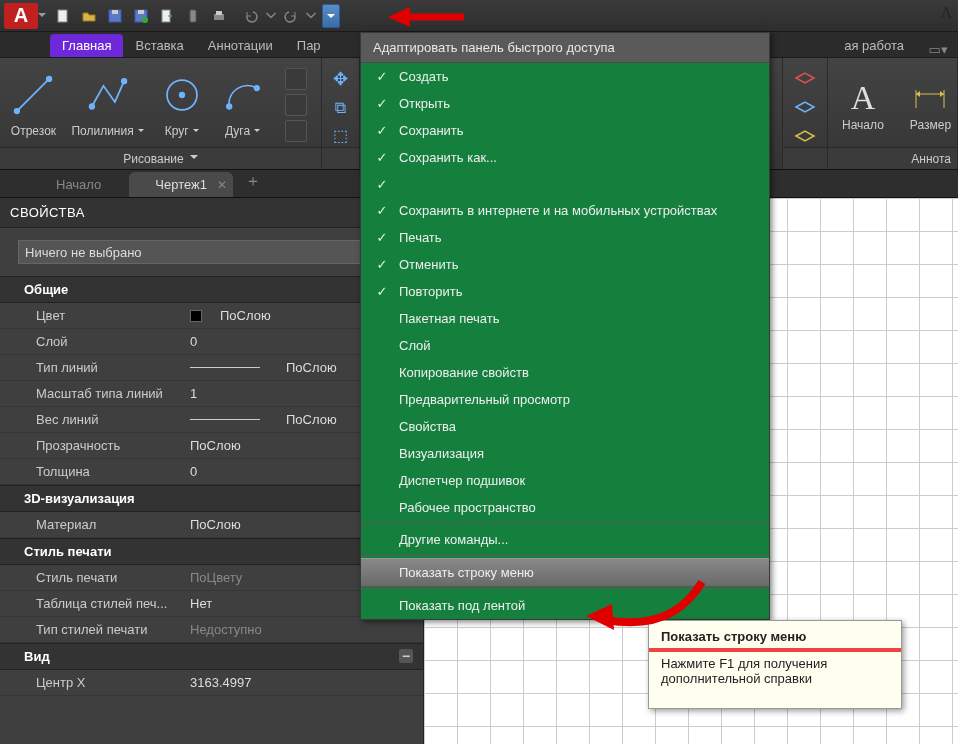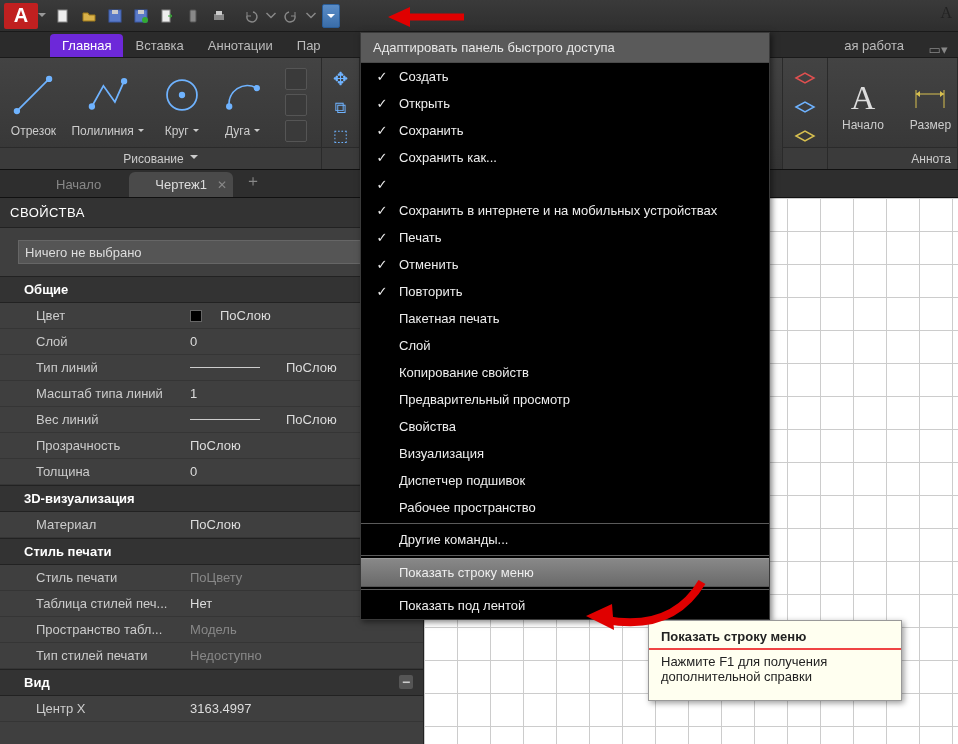--- a/index.html
+++ b/index.html
@@ -59,31 +59,31 @@
 .swatch { width:12px; height:12px; background:#000; border:1px solid #666; }
 .linetype-line { flex:1; height:1px; background:#ccc; margin-right:8px; max-width:70px; }
 
 
 .canvas { position:absolute; left:424px; top:198px; right:0; bottom:0; background:#fff;
   background-image: linear-gradient(#ccc 1px, transparent 1px), linear-gradient(90deg, #ccc 1px, transparent 1px);
   background-size: 33px 33px;
 }
 
 
-.dd-menu { position:absolute; left:360px; top:32px; width:410px; background:#000000; border:1px solid #3a3a3a; box-shadow:2px 2px 6px rgba(0,0,0,0.5); z-index:50; }
+.dd-menu { position:absolute; left:360px; top:32px; width:410px; background:#15803d; border:1px solid #3a3a3a; box-shadow:2px 2px 6px rgba(0,0,0,0.5); z-index:50; }
 .dd-title { background:#5a5a5a; color:#e8e8e8; font-size:13px; padding:7px 12px; border-bottom:1px solid #4a4a4a; }
 .dd-item { display:flex; align-items:center; padding:6px 10px 6px 14px; color:#eee; font-size:13px; gap:10px; }
 .dd-item .chk { width:14px; height:14px; display:flex; align-items:center; justify-content:center; color:#eee; }
 .dd-item.hover { background: linear-gradient(#888,#6a6a6a); border-top:1px solid #999; border-bottom:1px solid #555; }
 .dd-sep { height:1px; background:#5a5a5a; margin:2px 0; }
 
 
 .tooltip { position:absolute; left:648px; top:620px; width:254px; background:#fffff0; border:1px solid #999; box-shadow:2px 2px 6px rgba(0,0,0,0.4); color:#222; font-size:13px; padding:0; z-index:60; }
 .tooltip .tt-title { font-weight:bold; padding:8px 12px 4px 12px; }
-.tooltip .tt-body { padding:4px 12px 16px 12px; border-top:2px solid #ef4444; }
+.tooltip .tt-body { padding:4px 12px 22px 12px; border-top:4px solid #ef4444; }
 
 
 .arrow1 { position:absolute; left:388px; top:4px; z-index:100; pointer-events:none; }
 .arrow2 { position:absolute; left:582px; top:572px; z-index:100; pointer-events:none; }
 </style>
 </head>
 <body>
 
 <div class="qat">
   <div class="app-logo">A</div>
@@ -330,24 +330,20 @@
   <div class="grp-head">Стиль печати</div>
   <div class="prop-row">
       <div class="prop-label">Стиль печати</div>
       <div class="prop-val readonly">ПоЦвету</div>
     </div>
   <div class="prop-row">
       <div class="prop-label">Таблица стилей печ...</div>
       <div class="prop-val">Нет</div>
     </div>
   <div class="prop-row">
-      <div class="prop-label">Пространство табл...</div>
-      <div class="prop-val readonly">Модель</div>
-    </div>
-  <div class="prop-row">
       <div class="prop-label">Тип стилей печати</div>
       <div class="prop-val readonly">Недоступно</div>
     </div>
 
   <div class="grp-head"><span>Вид</span><span class="collapse">−</span></div>
   <div class="prop-row">
       <div class="prop-label">Центр X</div>
       <div class="prop-val">3163.4997</div>
     </div>
 </div>

